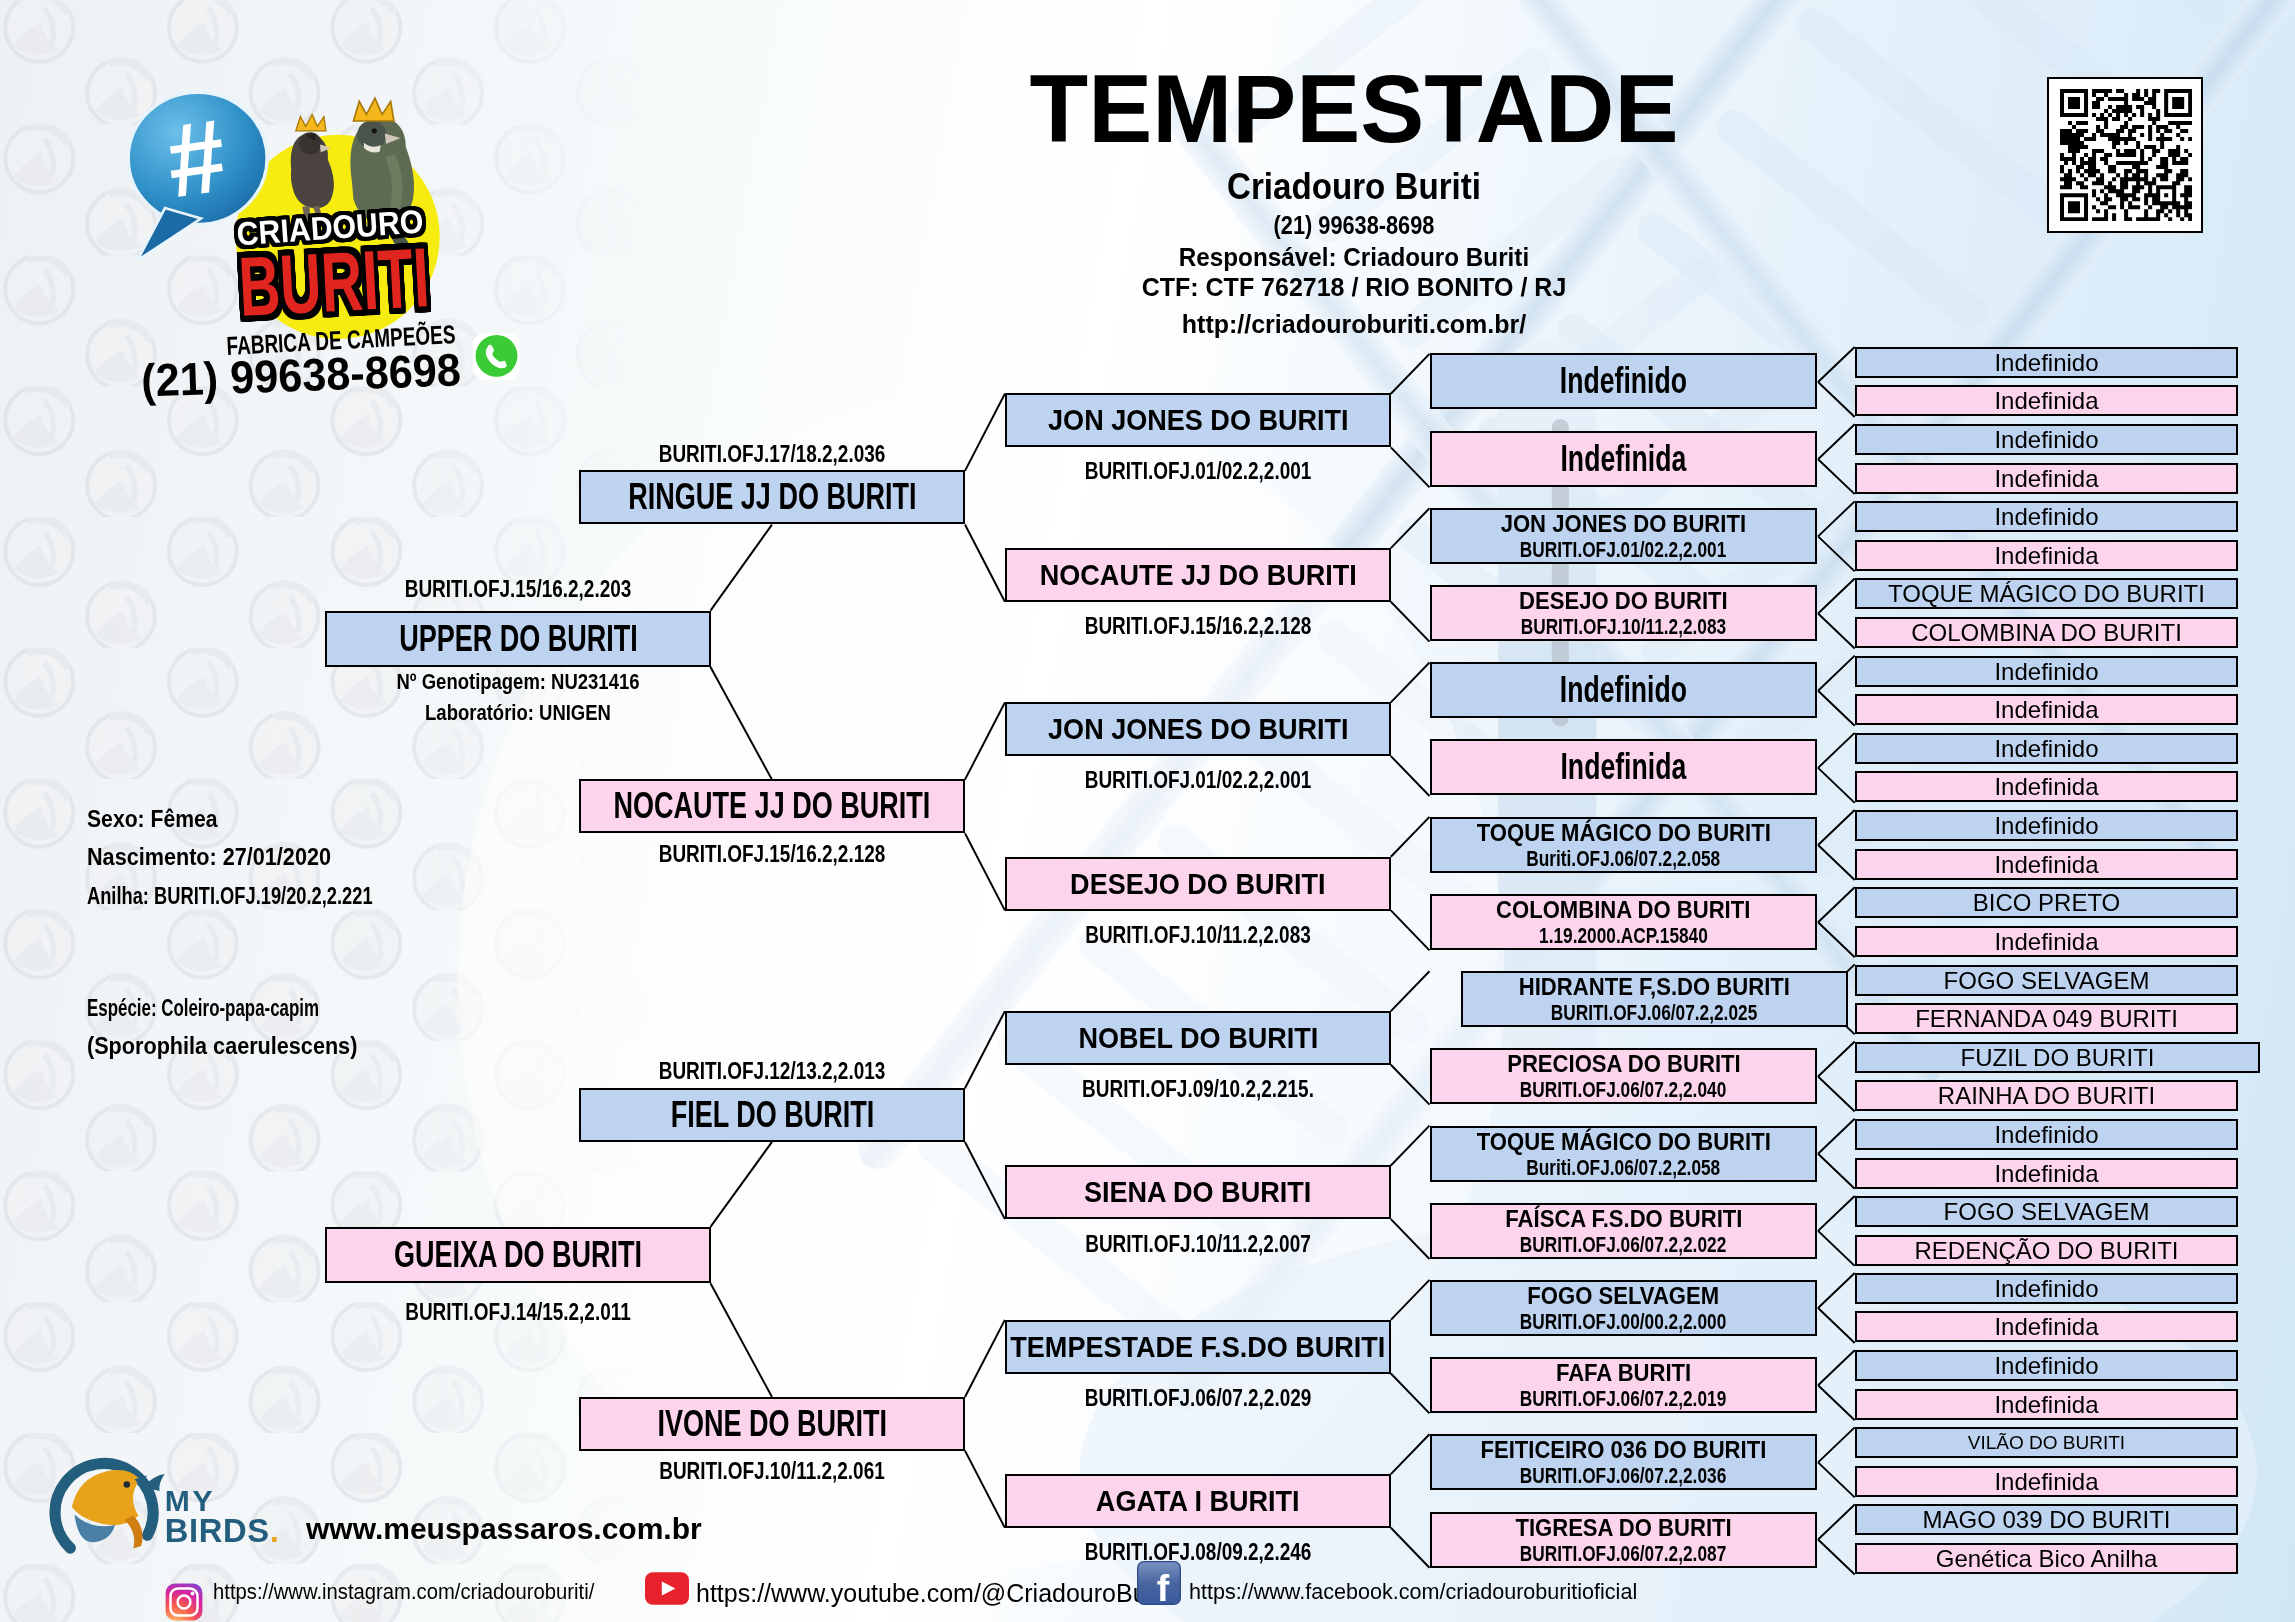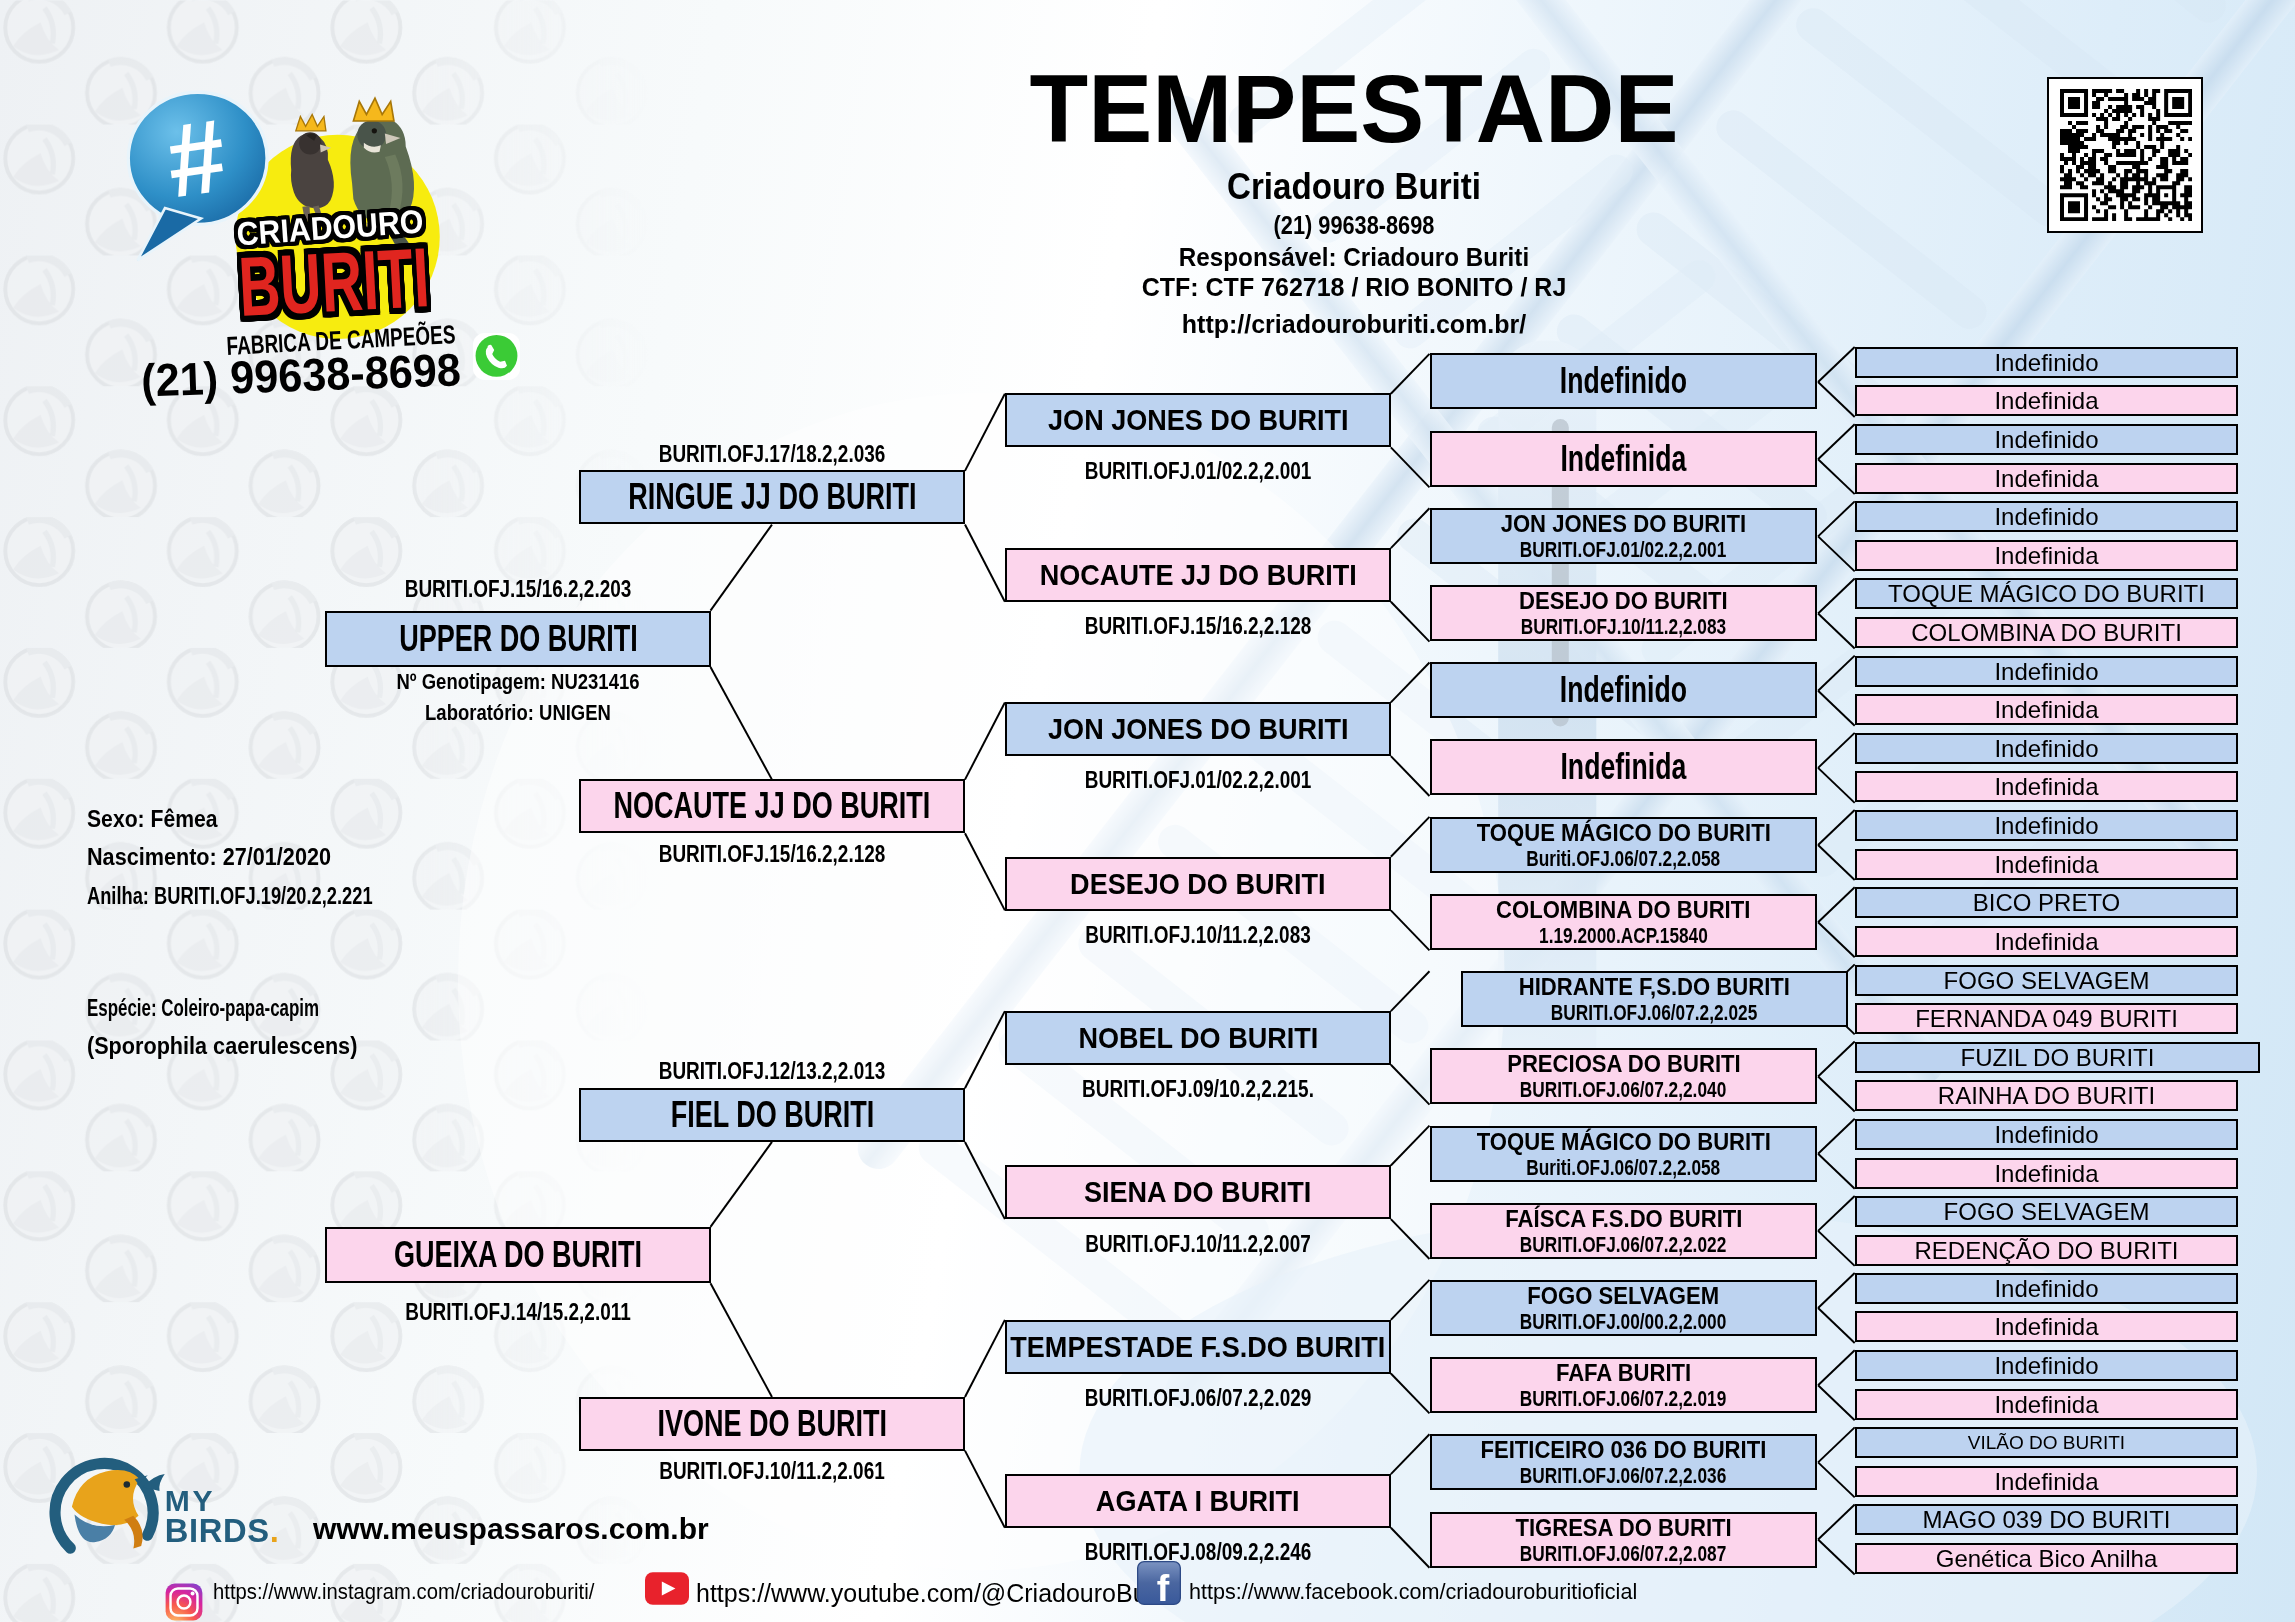--- a/index.html
+++ b/index.html
@@ -431,21 +431,21 @@
  <path d="M 58 -40 q 18 -18 34 -20 q -10 14 -8 26 z" fill="#235e7e"></path>
  <path d="M -50 -10 q 10 -44 52 -54 q 34 -8 52 12 q -20 28 -2 56 q -22 20 -56 12 q -34 -8 -46 -26 z" fill="#e8a31b"></path>
  <path d="M -46 2 q 26 24 62 16 q -6 22 -30 26 q -26 4 -32 -42 z" fill="#4a7fa6"></path>
  <circle cx="34" cy="-44" r="5" fill="#1c2b33"></circle>
  <path d="M 46 -52 l 20 -6 l -14 14 z" fill="#235e7e"></path>
  <path d="M 30 10 q 20 18 14 44 l 12 -4 q 8 -26 -12 -46 z" fill="#d07e12"></path>
 </g>
 <text x="192" y="108" font-family="Liberation Sans,sans-serif" font-weight="bold" font-size="46" fill="#235e7e" letter-spacing="4">MY</text>
 <text x="192" y="156" font-family="Liberation Sans,sans-serif" font-weight="bold" font-size="50" fill="#235e7e" letter-spacing="1">BIRDS<tspan fill="#e8a31b">.</tspan></text>
 </svg>
-<div class="txt b" style="left:313px;top:1512px;font-size:30px;">www.meuspassaros.com.br</div>
+<div class="txt b" style="left:306px;top:1512px;font-size:30px;">www.meuspassaros.com.br</div>
 <svg width="38" height="38" viewBox="0 0 62 62" style="position:absolute;left:165px;top:1583px">
 <defs>
         <radialGradient id="ig" cx="0.25" cy="1.1" r="1.5">
 <stop offset="0" stop-color="#fdc468"></stop>
           <stop offset="0.35" stop-color="#f8594c"></stop>
 <stop offset="0.6" stop-color="#d6249f"></stop>
           <stop offset="0.9" stop-color="#6a4ddb"></stop>
 </radialGradient>
       </defs>
 <rect x="1" y="1" width="60" height="60" rx="15" fill="url(#ig)"></rect>

